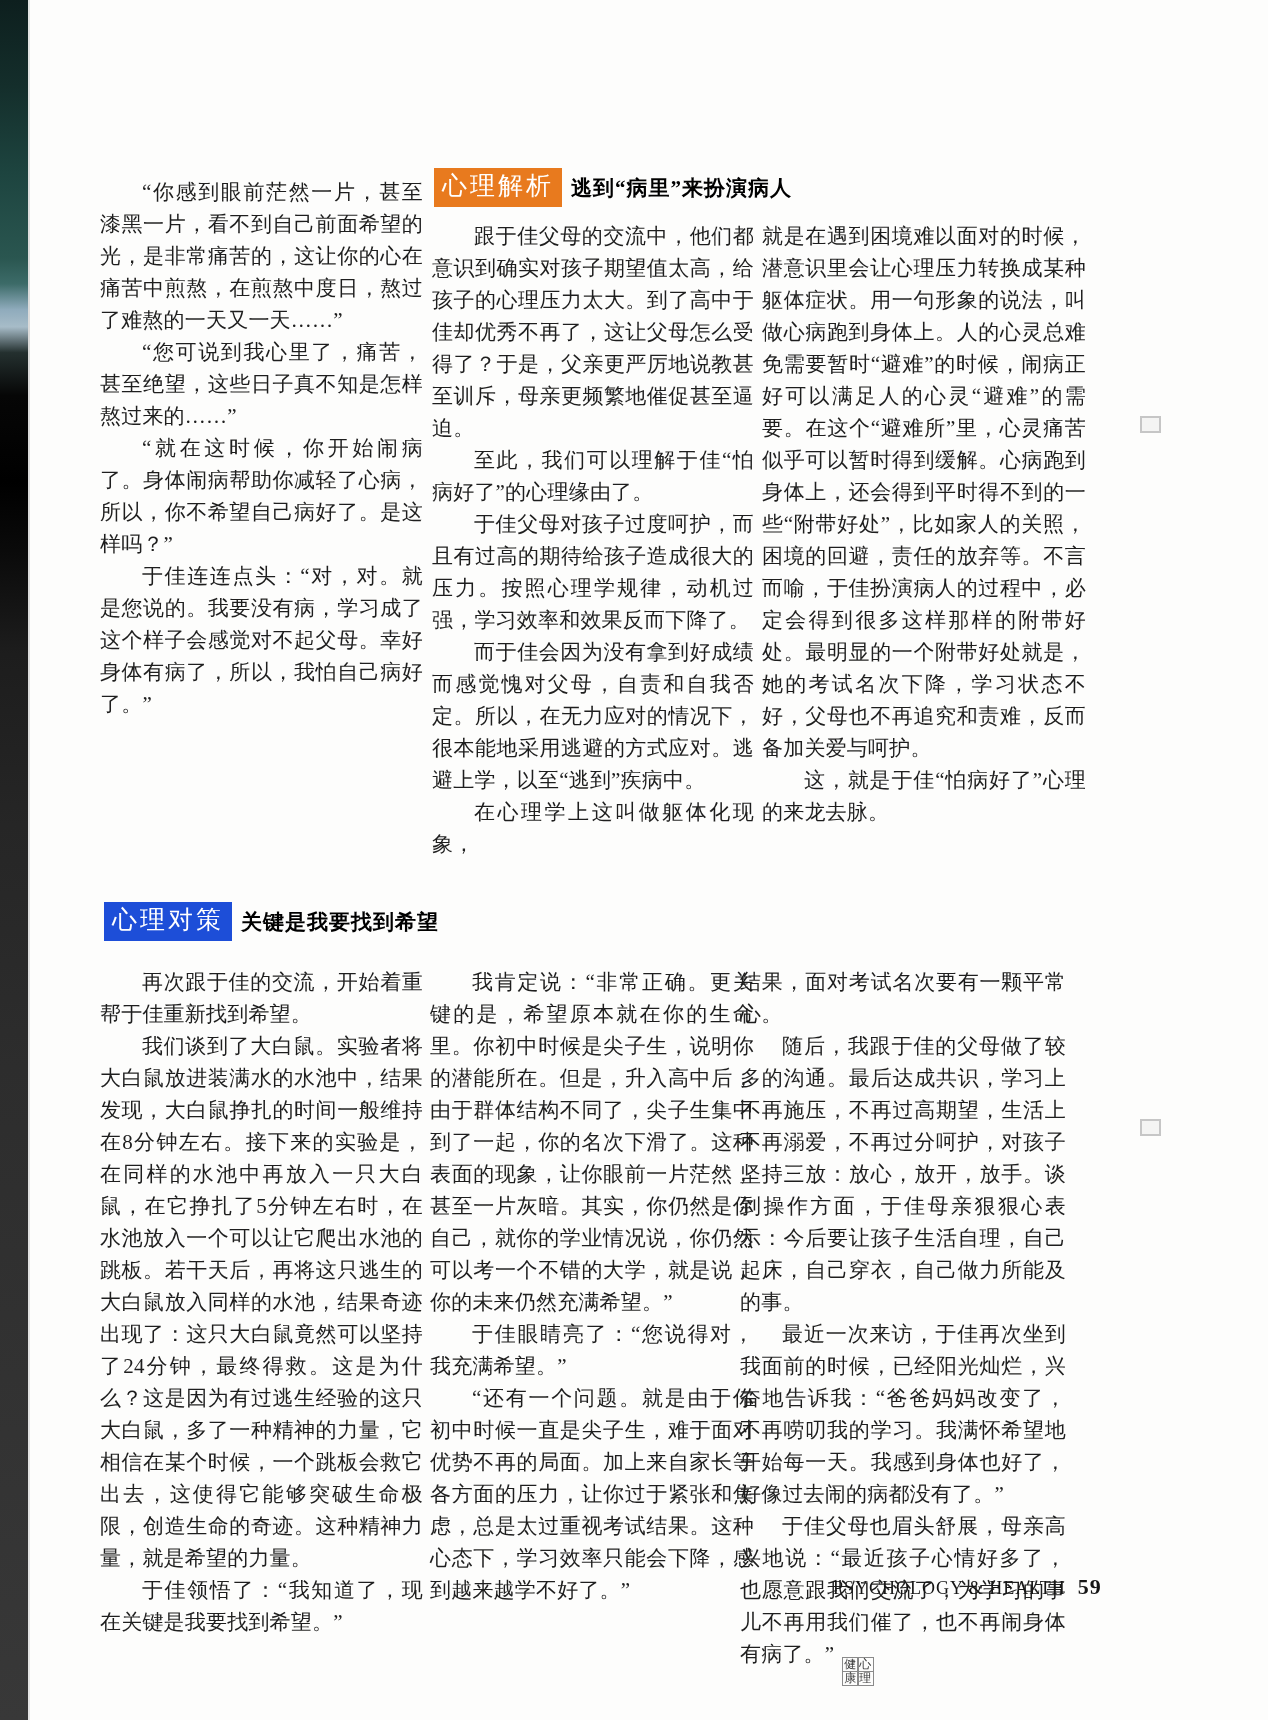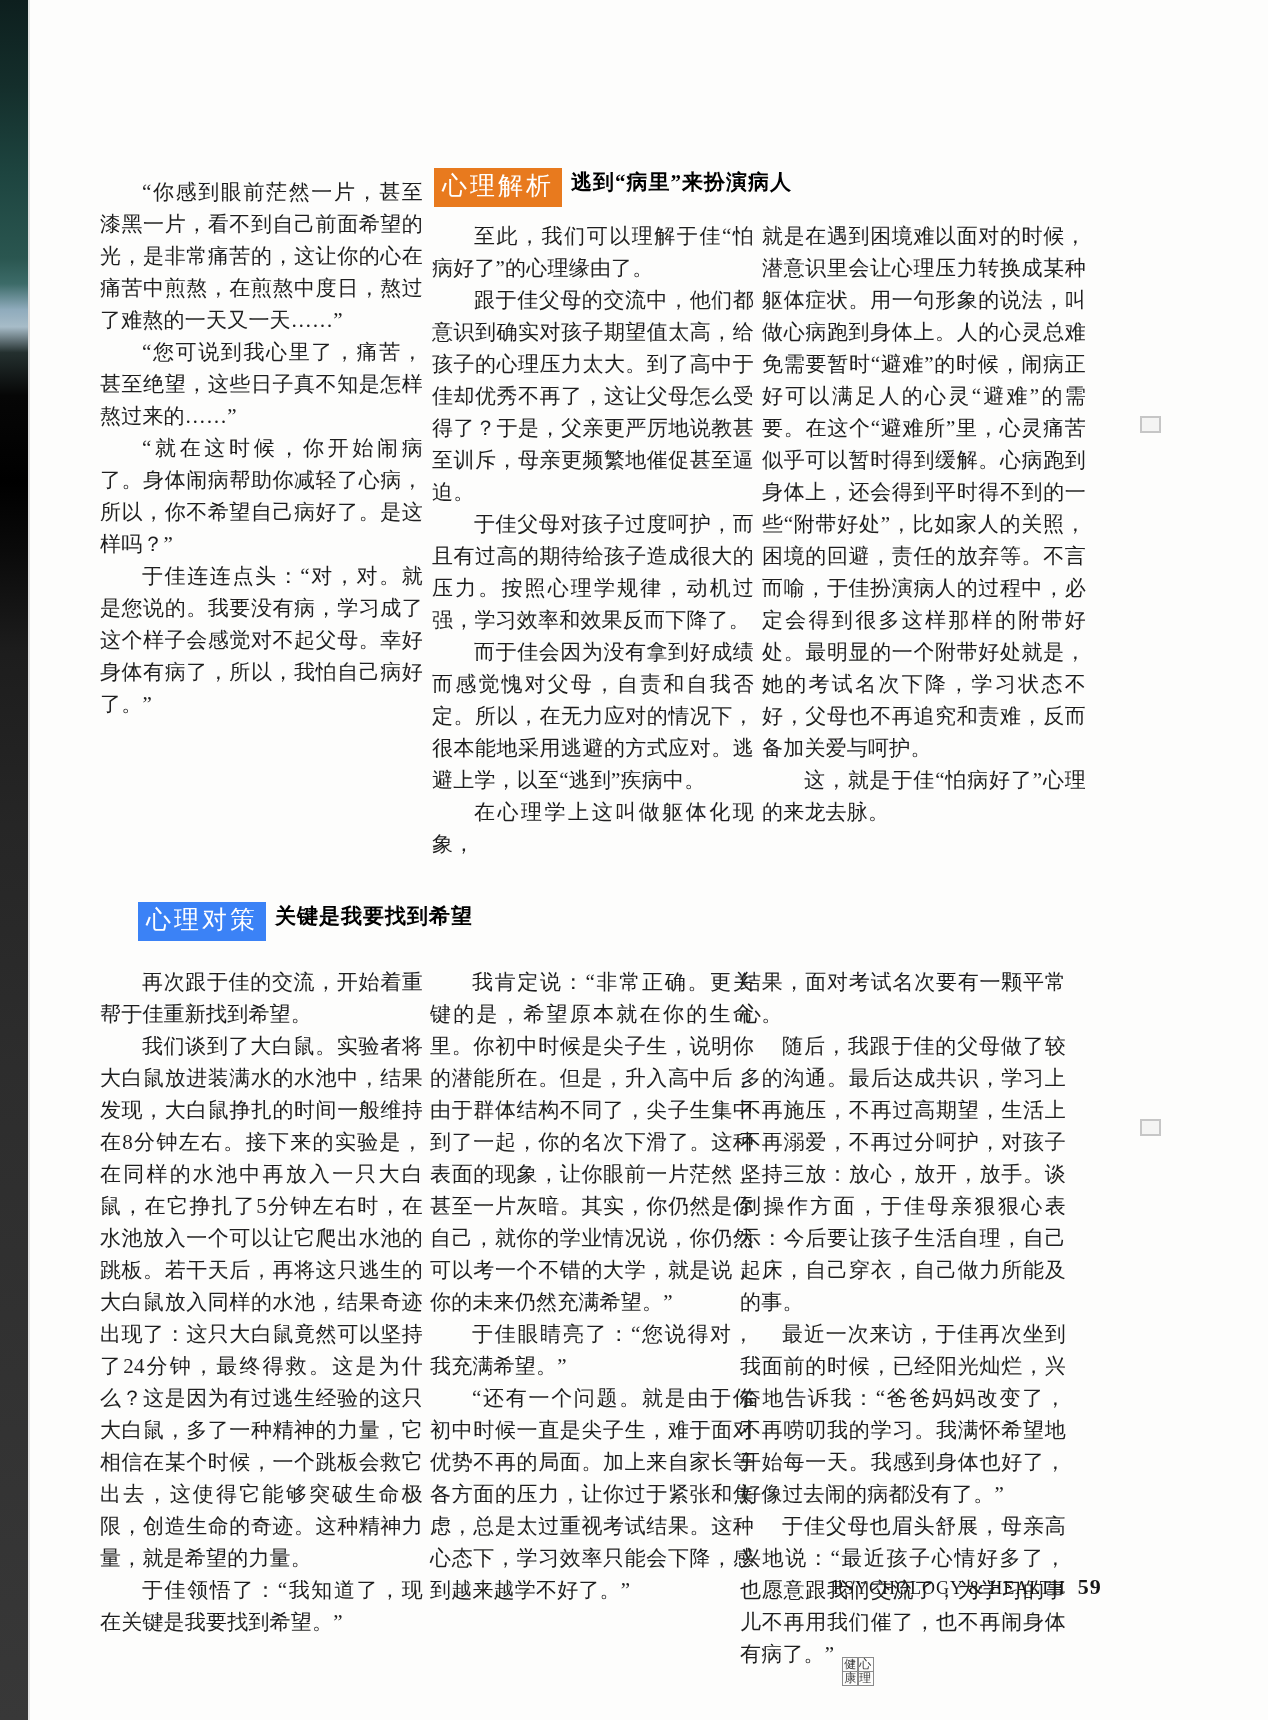--- a/index.html
+++ b/index.html
@@ -17,21 +17,21 @@
       #000000 28%, #0a0a0a 32%, #1d1d1d 38%, #262626 48%,
       #2d2d2d 62%, #323232 80%, #383838 100%);
   }
   .edge-hairline{position:absolute;left:28px;top:0;width:2px;height:1720px;background:linear-gradient(180deg,#cfd4d2,#bfbfbf 20%,#c8c8c8 60%,#d2d2d2);opacity:.55;}
   
   .artifact{position:absolute;width:17px;height:13px;border:2px solid #b9b9b9;background:#f2f2f1;opacity:.8;}
   .artifact.a1{left:1140px;top:416px;}
   .artifact.a2{left:1140px;top:1119px;}
 
   
-  .sec-header{position:absolute;display:flex;white-space:nowrap;}
+  .sec-header{position:absolute;display:flex;align-items:center;white-space:nowrap;}
   .tag{
     color:#fff;font-size:25px;line-height:30px;padding:3px 8px 6px;
     letter-spacing:3px;font-weight:500;
   }
   .headline{font-size:21px;font-weight:bold;color:#000;letter-spacing:1px;margin-left:9px;}
 
   
   .col{
     position:absolute;text-align:justify;
     font-size:21px;line-height:32px;letter-spacing:.2px;color:#1e1e1e;
@@ -73,34 +73,34 @@
   </div>
 
   <div class="col" style="left:100px;top:176px;width:323px;">
     <p>“你感到眼前茫然一片，甚至漆黑一片，看不到自己前面希望的光，是非常痛苦的，这让你的心在痛苦中煎熬，在煎熬中度日，熬过了难熬的一天又一天……”</p>
     <p>“您可说到我心里了，痛苦，甚至绝望，这些日子真不知是怎样熬过来的……”</p>
     <p>“就在这时候，你开始闹病了。身体闹病帮助你减轻了心病，所以，你不希望自己病好了。是这样吗？”</p>
     <p>于佳连连点头：“对，对。就是您说的。我要没有病，学习成了这个样子会感觉对不起父母。幸好身体有病了，所以，我怕自己病好了。”</p>
   </div>
 
   <div class="col" style="left:432px;top:220px;width:322px;">
+    <p>跟于佳父母的交流中，他们都意识到确实对孩子期望值太高，给孩子的心理压力太大。到了高中于佳却优秀不再了，这让父母怎么受得了？于是，父亲更严厉地说教甚至训斥，母亲更频繁地催促甚至逼迫。</p>
     <p>至此，我们可以理解于佳“怕病好了”的心理缘由了。</p>
-    <p>跟于佳父母的交流中，他们都意识到确实对孩子期望值太高，给孩子的心理压力太大。到了高中于佳却优秀不再了，这让父母怎么受得了？于是，父亲更严厉地说教甚至训斥，母亲更频繁地催促甚至逼迫。</p>
     <p>于佳父母对孩子过度呵护，而且有过高的期待给孩子造成很大的压力。按照心理学规律，动机过强，学习效率和效果反而下降了。</p>
     <p>而于佳会因为没有拿到好成绩而感觉愧对父母，自责和自我否定。所以，在无力应对的情况下，很本能地采用逃避的方式应对。逃避上学，以至“逃到”疾病中。</p>
     <p>在心理学上这叫做躯体化现象，</p>
   </div>
 
   <div class="col" style="left:762px;top:220px;width:324px;">
     <p class="cont">就是在遇到困境难以面对的时候，潜意识里会让心理压力转换成某种躯体症状。用一句形象的说法，叫做心病跑到身体上。人的心灵总难免需要暂时“避难”的时候，闹病正好可以满足人的心灵“避难”的需要。在这个“避难所”里，心灵痛苦似乎可以暂时得到缓解。心病跑到身体上，还会得到平时得不到的一些“附带好处”，比如家人的关照，困境的回避，责任的放弃等。不言而喻，于佳扮演病人的过程中，必定会得到很多这样那样的附带好处。最明显的一个附带好处就是，她的考试名次下降，学习状态不好，父母也不再追究和责难，反而备加关爱与呵护。</p>
     <p>这，就是于佳“怕病好了”心理的来龙去脉。</p>
   </div>
 
   <div class="sec-header" style="left:104px;top:902px;">
-    <span class="tag" style="background:#3b82f6;margin-left:34px;">心理对策</span>
+    <span class="tag" style="background:#1d4ed8;">心理对策</span>
     <span class="headline">关键是我要找到希望</span>
   </div>
 
   <div class="col" style="left:100px;top:966px;width:323px;">
     <p>再次跟于佳的交流，开始着重帮于佳重新找到希望。</p>
     <p>我们谈到了大白鼠。实验者将大白鼠放进装满水的水池中，结果发现，大白鼠挣扎的时间一般维持在8分钟左右。接下来的实验是，在同样的水池中再放入一只大白鼠，在它挣扎了5分钟左右时，在水池放入一个可以让它爬出水池的跳板。若干天后，再将这只逃生的大白鼠放入同样的水池，结果奇迹出现了：这只大白鼠竟然可以坚持了24分钟，最终得救。这是为什么？这是因为有过逃生经验的这只大白鼠，多了一种精神的力量，它相信在某个时候，一个跳板会救它出去，这使得它能够突破生命极限，创造生命的奇迹。这种精神力量，就是希望的力量。</p>
     <p>于佳领悟了：“我知道了，现在关键是我要找到希望。”</p>
   </div>
 
   <div class="col" style="left:430px;top:966px;width:324px;">

